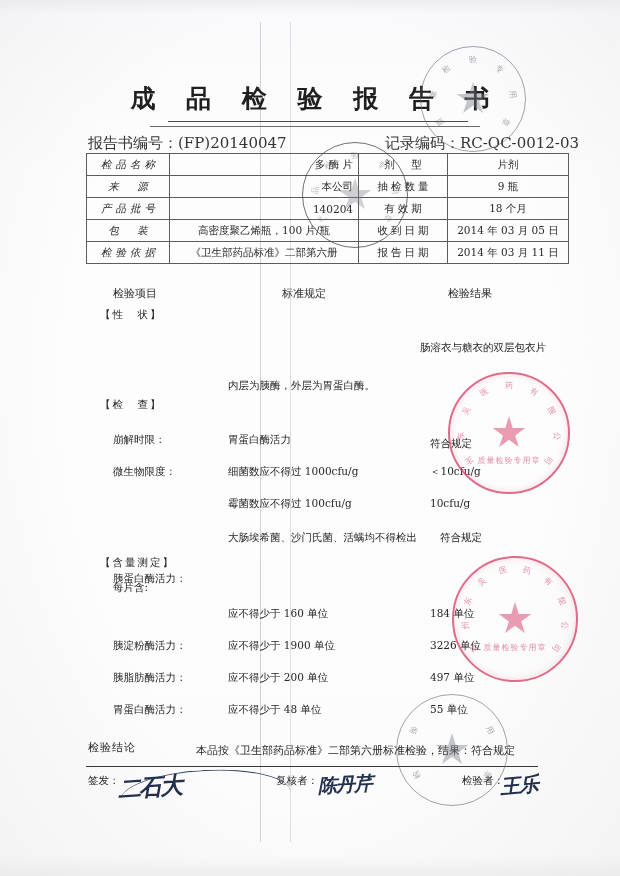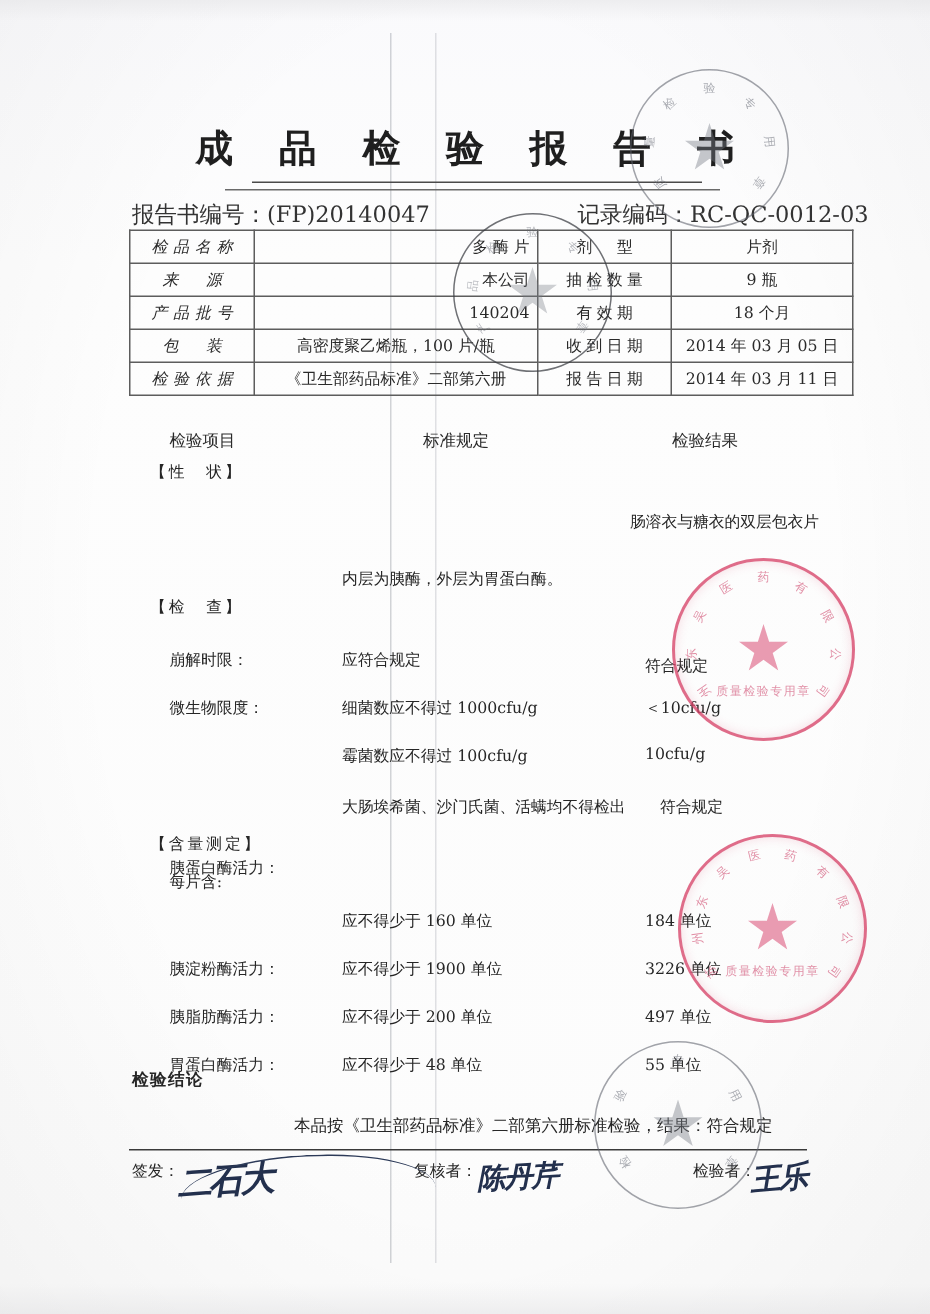--- a/index.html
+++ b/index.html
@@ -141,26 +141,25 @@
   }
   .sec-title { left: 100px; letter-spacing: 2px; }
   .item { left: 113px; }
   .spec { left: 228px; }
   .result { left: 420px; }
   .result-c { left: 430px; }
 
   
   .concl-label {
     position: absolute;
-    left: 88px; top: 712px;
+    left: 88px; top: 740px;
     font-family: "DejaVu Serif", "Liberation Serif", serif;
     font-size: 11px;
     letter-spacing: 1px;
     color: #262626;
-    font-weight: bold;
   }
   .concl-text {
     position: absolute;
     left: 196px; top: 743px;
     font-family: "DejaVu Serif", "Liberation Serif", serif;
     font-size: 11px;
     color: #262626;
     white-space: nowrap;
   }
   .sign-rule {
@@ -324,21 +323,21 @@
   <div class="colhead c2">标准规定</div>
   <div class="colhead c3">检验结果</div>
 
   <div class="sec sec-title" style="top:308px;">【性　状】</div>
   <div class="sec result" style="top:341px;">肠溶衣与糖衣的双层包衣片</div>
   <div class="sec spec" style="top:379px;">内层为胰酶，外层为胃蛋白酶。</div>
 
   <div class="sec sec-title" style="top:398px;">【检　查】</div>
 
   <div class="sec item" style="top:433px;">崩解时限：</div>
-  <div class="sec spec" style="top:433px;">应符合规定</div>
+  <div class="sec spec" style="top:433px;">胃蛋白酶活力</div>
   <div class="sec result-c" style="top:437px;">符合规定</div>
 
   <div class="sec item" style="top:465px;">微生物限度：</div>
   <div class="sec spec" style="top:465px;">细菌数应不得过 1000cfu/g</div>
   <div class="sec result-c" style="top:465px;">＜10cfu/g</div>
 
   <div class="sec spec" style="top:497px;">霉菌数应不得过 100cfu/g</div>
   <div class="sec result-c" style="top:497px;">10cfu/g</div>
 
   <div class="sec spec" style="top:531px;">大肠埃希菌、沙门氏菌、活螨均不得检出</div>

